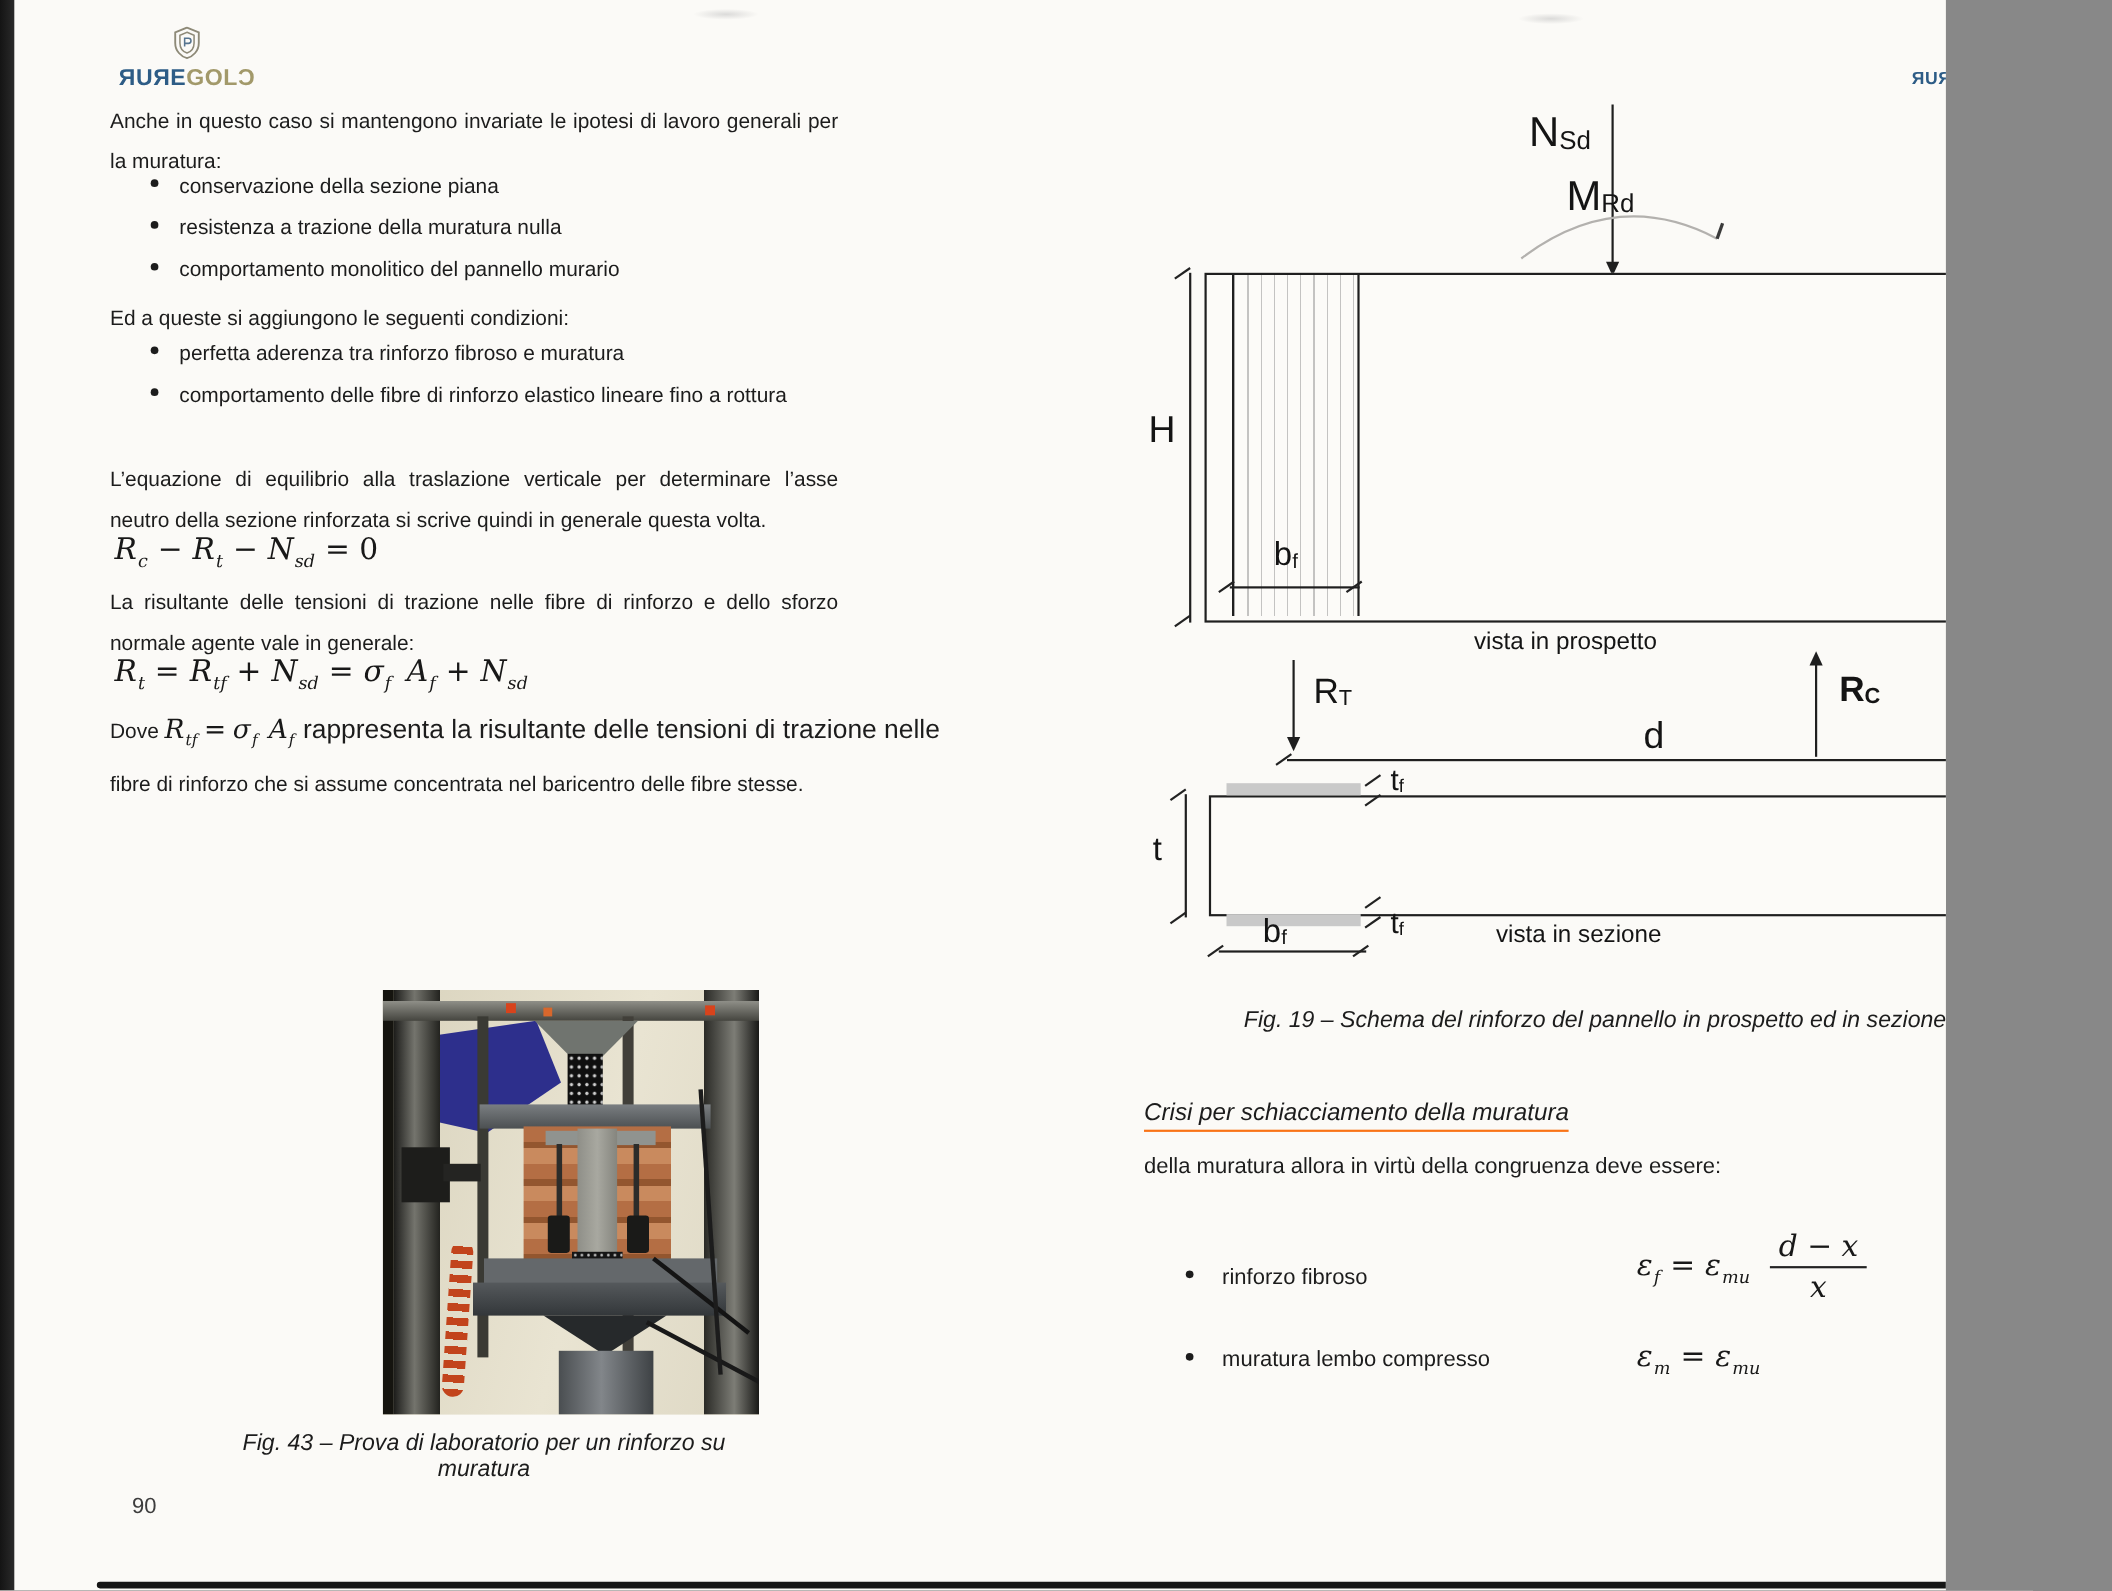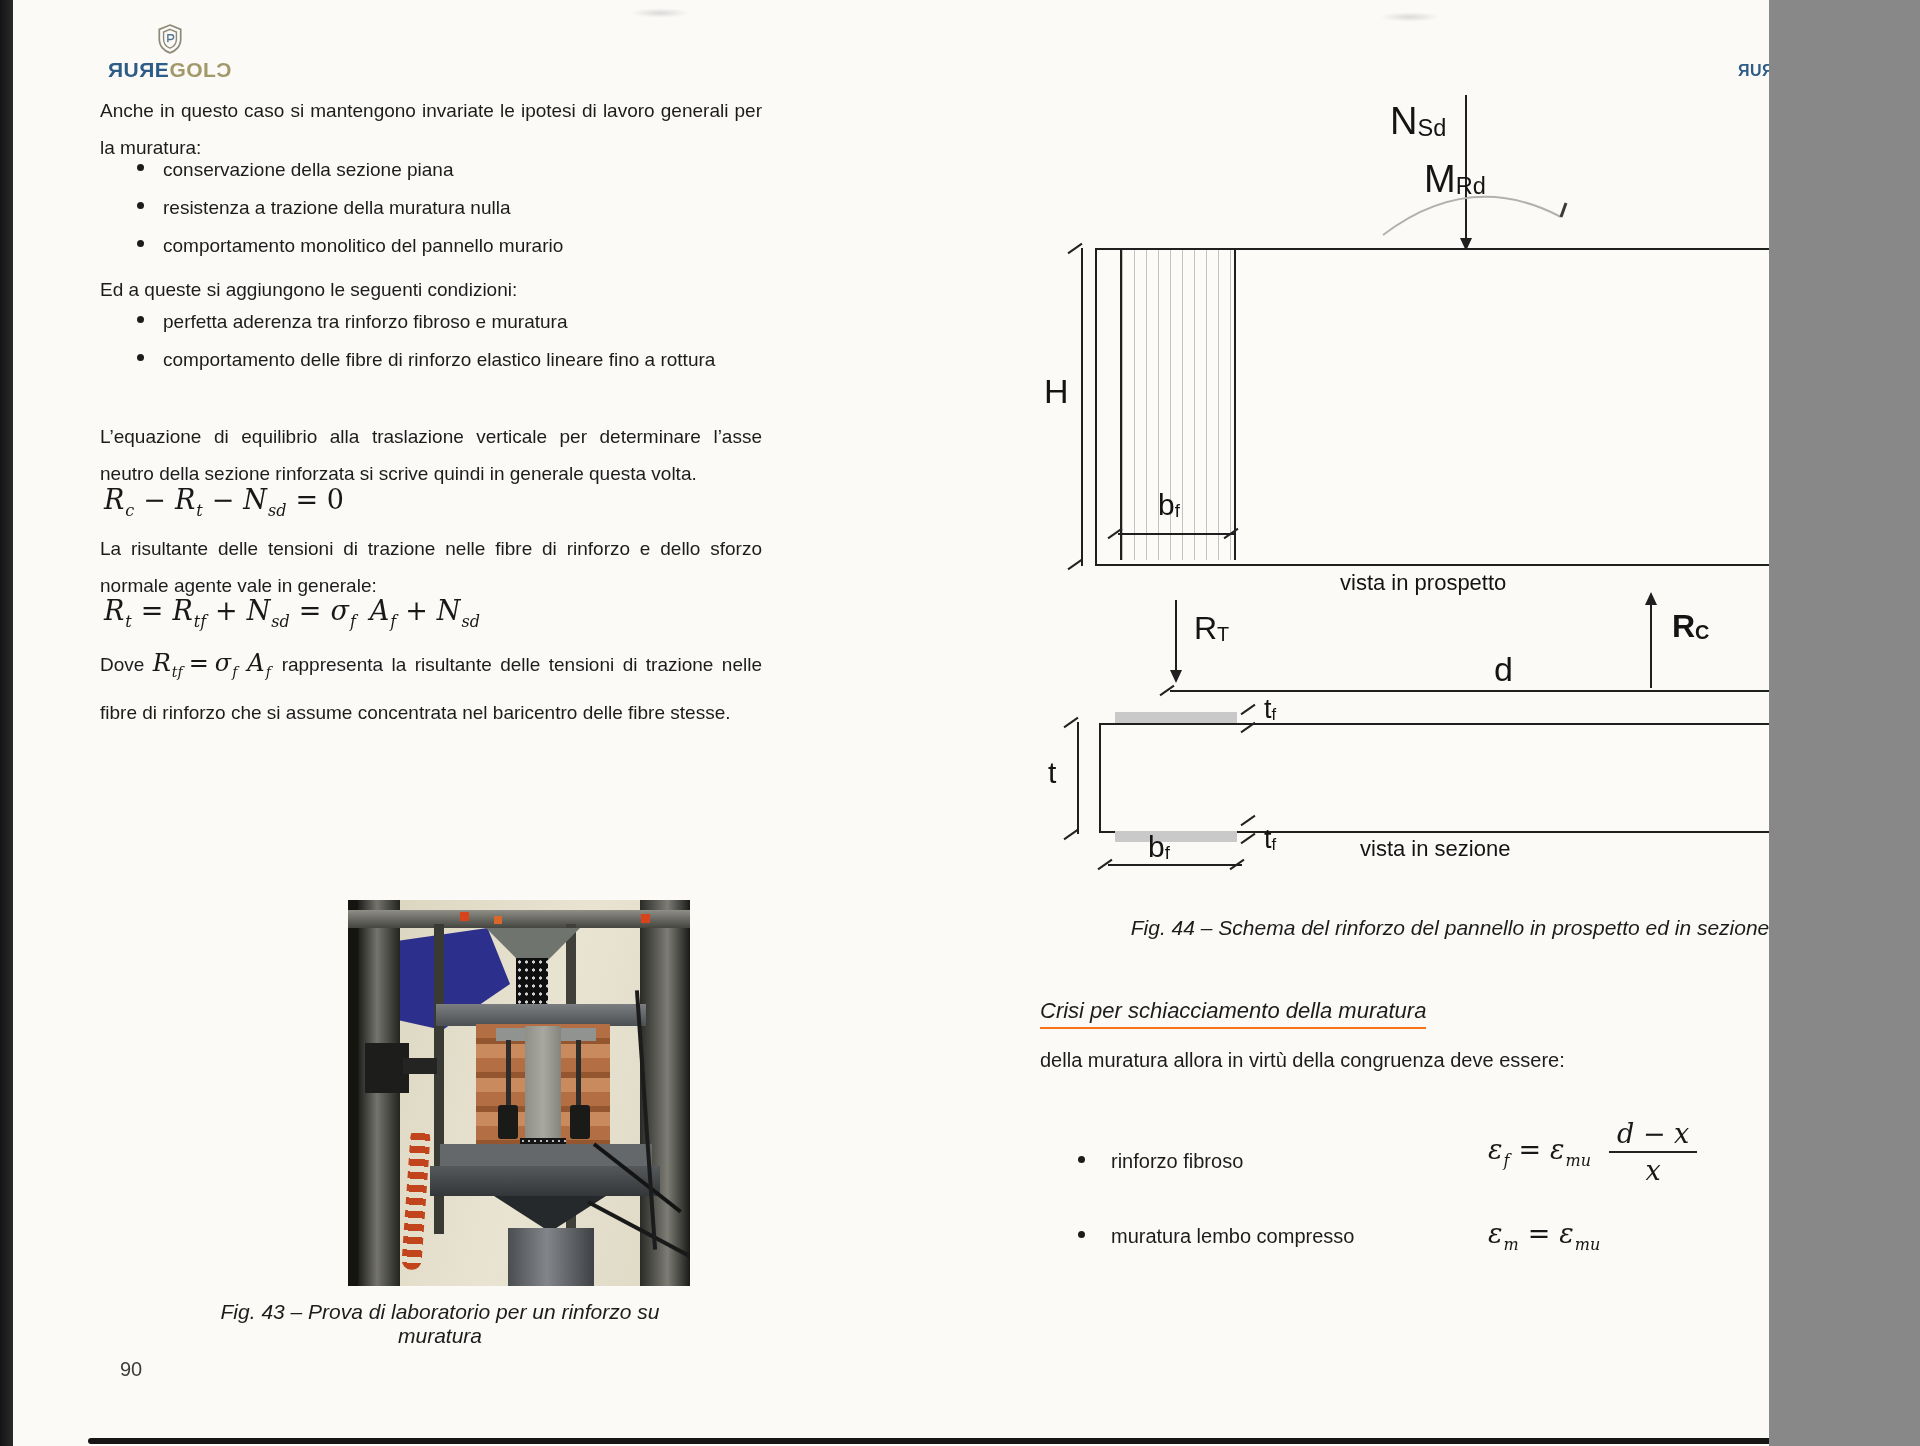--- a/index.html
+++ b/index.html
@@ -113,21 +113,21 @@
   <div class="abs eq" style="left:104px;top:595px;">
     <span>R</span><span class="esub">t</span><span class="eop">=</span><span>R</span><span class="esub">tf</span><span class="eop">+</span><span>N</span><span class="esub">sd</span><span class="eop">=</span><span>σ</span><span class="esub">f</span><span class="egap"></span><span>A</span><span class="esub">f</span><span class="eop">+</span><span>N</span><span class="esub">sd</span>
   </div>
 
   <div class="abs" style="left:100px;top:645px;width:662px;">
     <div class="jline" style="white-space:nowrap;">
       <span style="font-size:19px;">Dove</span>
       <span class="eq" style="font-size:24px;">
         <span>R</span><span class="esub" style="font-size:14px;vertical-align:-6px;">tf</span><span class="eop" style="padding:0 6px;">=</span><span>σ</span><span class="esub" style="font-size:14px;vertical-align:-6px;">f</span><span class="egap" style="width:10px;"></span><span>A</span><span class="esub" style="font-size:14px;vertical-align:-6px;">f</span>
       </span>
-      <span style="font-size:19px;">rappresenta la risultante delle tensioni di trazione nelle</span>
+      <span style="font-size:24px;">rappresenta la risultante delle tensioni di trazione nelle</span>
     </div>
     <div class="jline2" style="margin-top:3px;">fibre di rinforzo che si assume concentrata nel baricentro delle fibre stesse.</div>
   </div>
 
   <div class="abs photo">
     <div style="left:0;top:0;width:10px;height:100%;background:#15140f;"></div>
     <div style="left:12px;top:28px;width:150px;height:102px;background:#2d2f8c;clip-path:polygon(0 18%,85% 0,100% 55%,55% 100%,0 82%);"></div>
     <div style="left:10px;top:0;width:42px;height:100%;background:linear-gradient(90deg,#1c1c1a,#74746d 45%,#23231f);"></div>
     <div style="left:292px;top:0;width:50px;height:100%;background:linear-gradient(90deg,#2a2a26,#7d7d76 55%,#191917);"></div>
     <div style="left:0;top:10px;width:342px;height:18px;background:linear-gradient(#8f8f88,#45453f);"></div>
@@ -229,21 +229,21 @@
   <div class="tick" style="left:1070px;top:826px;"></div>
   <div class="abs dlabel" style="left:1048px;top:756px;font-size:30px;">t</div>
 
   <div class="abs dline" style="left:1108px;top:864px;width:134px;height:2px;"></div>
   <div class="tick" style="left:1104px;top:856px;"></div>
   <div class="tick" style="left:1236px;top:856px;"></div>
   <div class="abs dlabel" style="left:1148px;top:830px;font-size:30px;"><span>b</span><span class="dsub">f</span></div>
 
   <div class="abs dlabel" style="left:1360px;top:836px;font-size:22px;">vista in sezione</div>
 
-  <div class="abs caption" style="left:1050px;top:916px;width:800px;">Fig. 44 – Schema del rinforzo del pannello in prospetto ed in sezione</div>
+  <div class="abs caption" style="left:1050px;top:916px;width:800px;">Fig. 19 – Schema del rinforzo del pannello in prospetto ed in sezione</div>
 
   <div class="abs section-heading" style="left:1040px;top:998px;">Crisi per schiacciamento della muratura</div>
 
   <div class="abs" style="left:1040px;top:1042px;width:812px;">
     <div class="jline2" style="font-size:20px;">della muratura allora in virtù della congruenza deve essere:</div>
   </div>
 
   <div class="abs bullet-row" style="left:1078px;top:1150px;">
     <span class="dot"></span>
     <span class="bullet-text" style="font-size:20px;margin-left:26px;">rinforzo fibroso</span>

